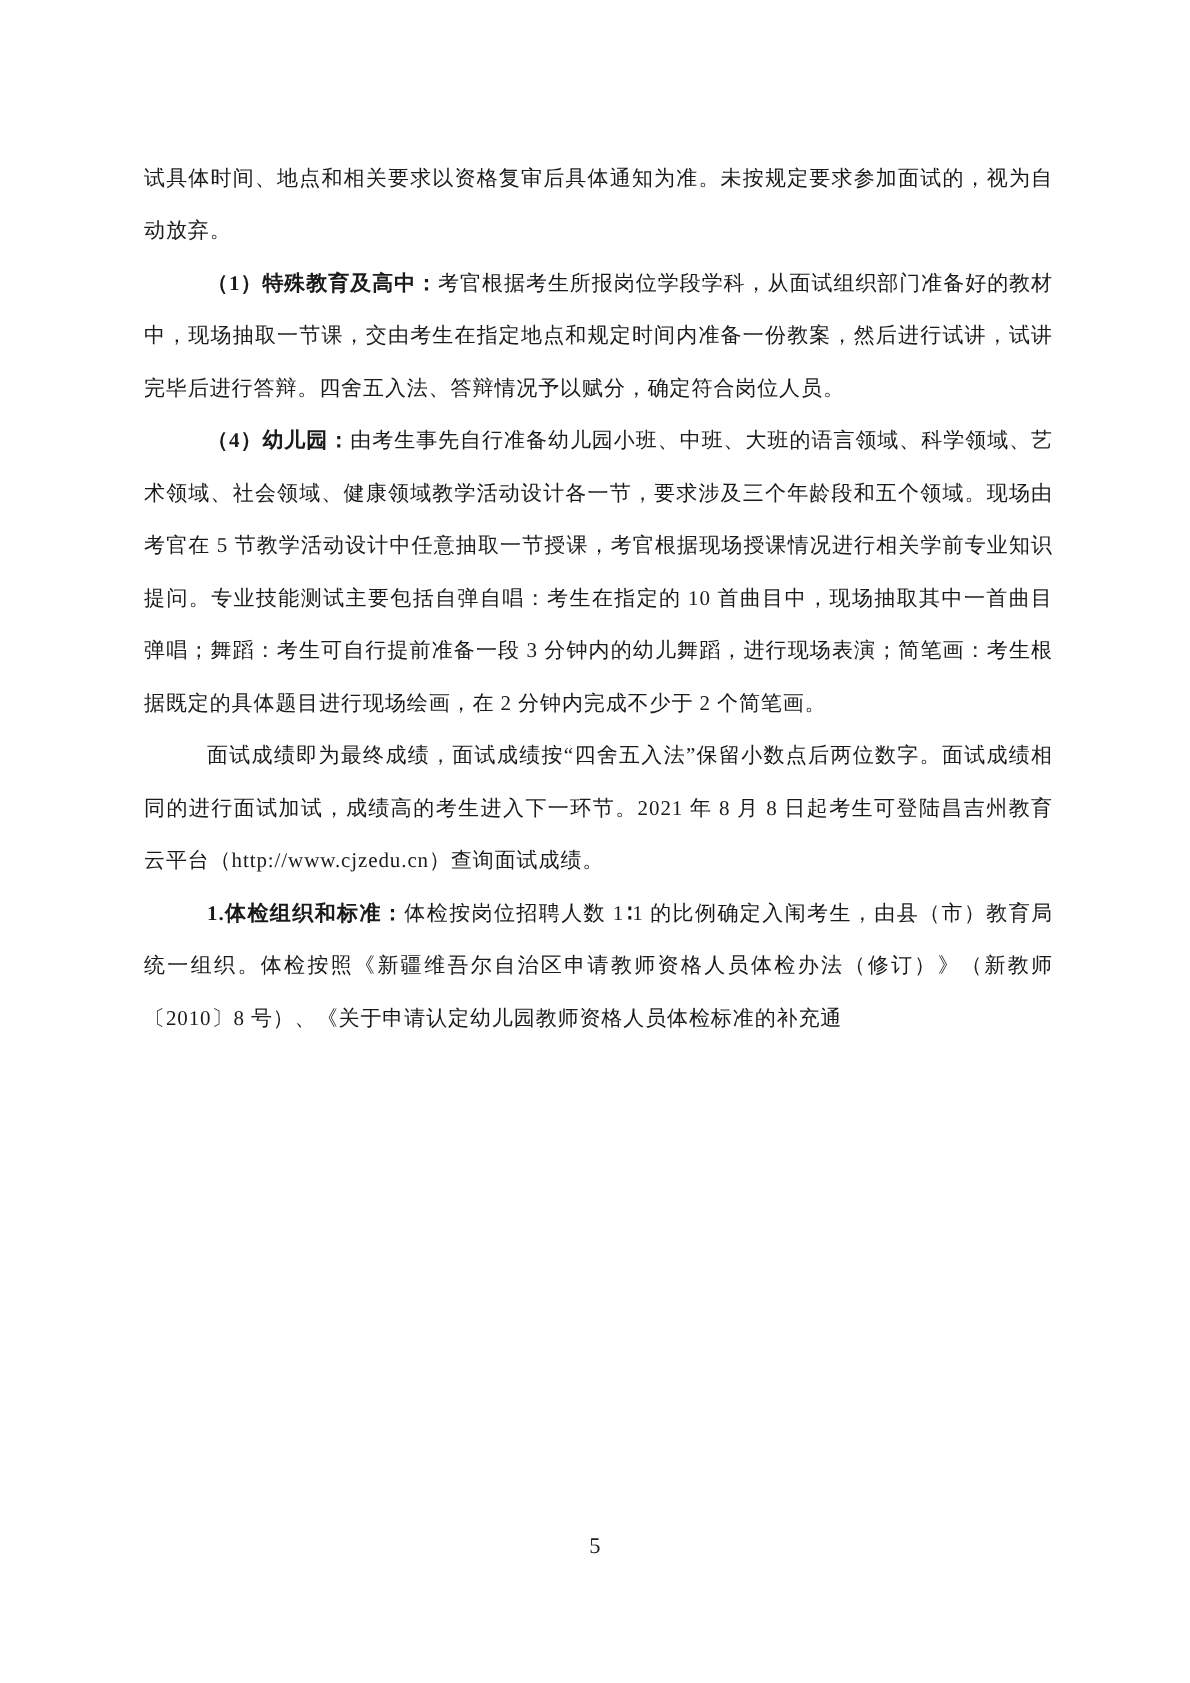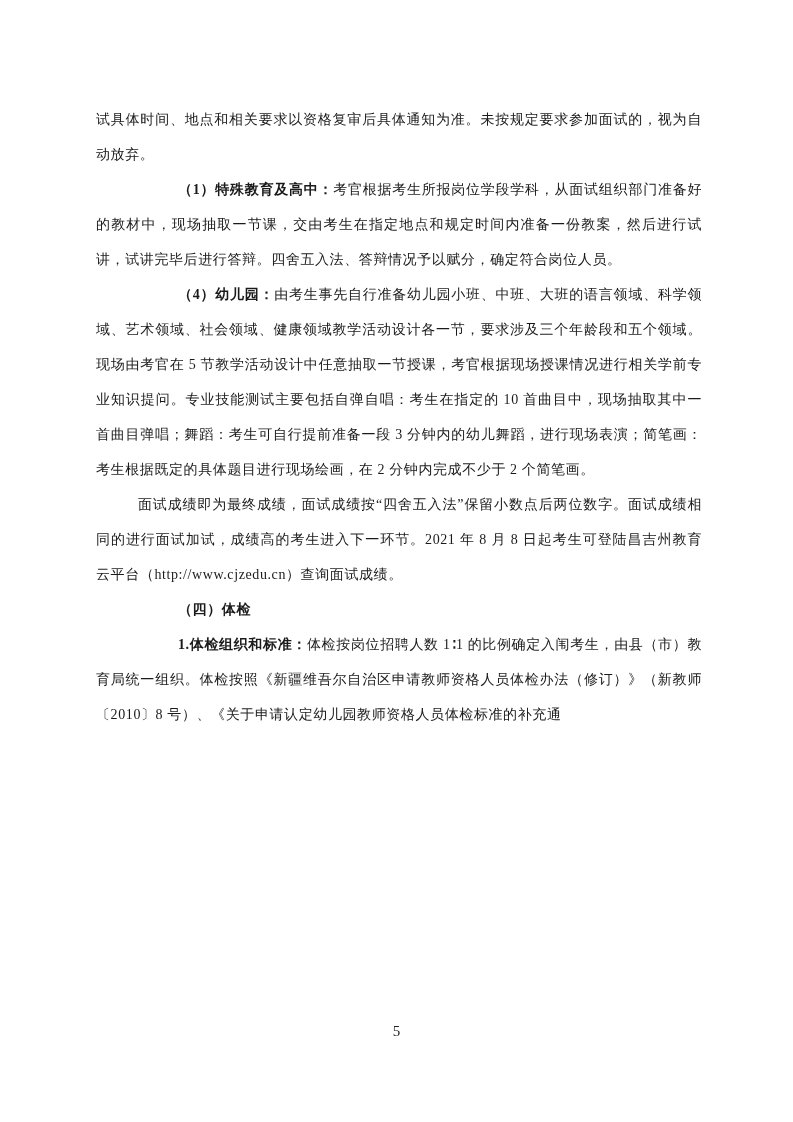--- a/index.html
+++ b/index.html
@@ -32,21 +32,20 @@
     padding: 0;
   }
   p.indent {
     text-indent: 42px;
   }
   .seg {
     font-weight: normal;
   }
   .seg.bold {
     font-weight: 700;
-    margin-left: 40px;
   }
   .footer {
     position: absolute;
     left: 0;
     top: 1022px;
     width: 100%;
     text-align: center;
   }
   .page-num {
     font-size: 15px;
@@ -56,19 +55,18 @@
 </style>
 </head>
 <body>
 
 <div class="page">
   <div class="doc-body" id="doc-body">
       <p class="para"><span class="seg">试具体时间、地点和相关要求以资格复审后具体通知为准。未按规定要求参加面试的，视为自动放弃。</span></p>
       <p class="para indent"><span class="seg bold">（1）特殊教育及高中：</span><span class="seg">考官根据考生所报岗位学段学科，从面试组织部门准备好的教材中，现场抽取一节课，交由考生在指定地点和规定时间内准备一份教案，然后进行试讲，试讲完毕后进行答辩。四舍五入法、答辩情况予以赋分，确定符合岗位人员。</span></p>
       <p class="para indent"><span class="seg bold">（4）幼儿园：</span><span class="seg">由考生事先自行准备幼儿园小班、中班、大班的语言领域、科学领域、艺术领域、社会领域、健康领域教学活动设计各一节，要求涉及三个年龄段和五个领域。现场由考官在 5 节教学活动设计中任意抽取一节授课，考官根据现场授课情况进行相关学前专业知识提问。专业技能测试主要包括自弹自唱：考生在指定的 10 首曲目中，现场抽取其中一首曲目弹唱；舞蹈：考生可自行提前准备一段 3 分钟内的幼儿舞蹈，进行现场表演；简笔画：考生根据既定的具体题目进行现场绘画，在 2 分钟内完成不少于 2 个简笔画。</span></p>
       <p class="para indent"><span class="seg">面试成绩即为最终成绩，面试成绩按“四舍五入法”保留小数点后两位数字。面试成绩相同的进行面试加试，成绩高的考生进入下一环节。2021 年 8 月 8 日起考生可登陆昌吉州教育云平台（http://www.cjzedu.cn）查询面试成绩。</span></p>
-      <p class="para indent"><span class="seg bold">（四）体检</span></p>
       <p class="para indent"><span class="seg bold">1.体检组织和标准：</span><span class="seg">体检按岗位招聘人数 1∶1 的比例确定入闱考生，由县（市）教育局统一组织。体检按照《新疆维吾尔自治区申请教师资格人员体检办法（修订）》（新教师〔2010〕8 号）、《关于申请认定幼儿园教师资格人员体检标准的补充通</span></p>
     </div>
   <div class="footer">
     <span class="page-num">5</span>
   </div>
 </div>
 
 </body></html>

